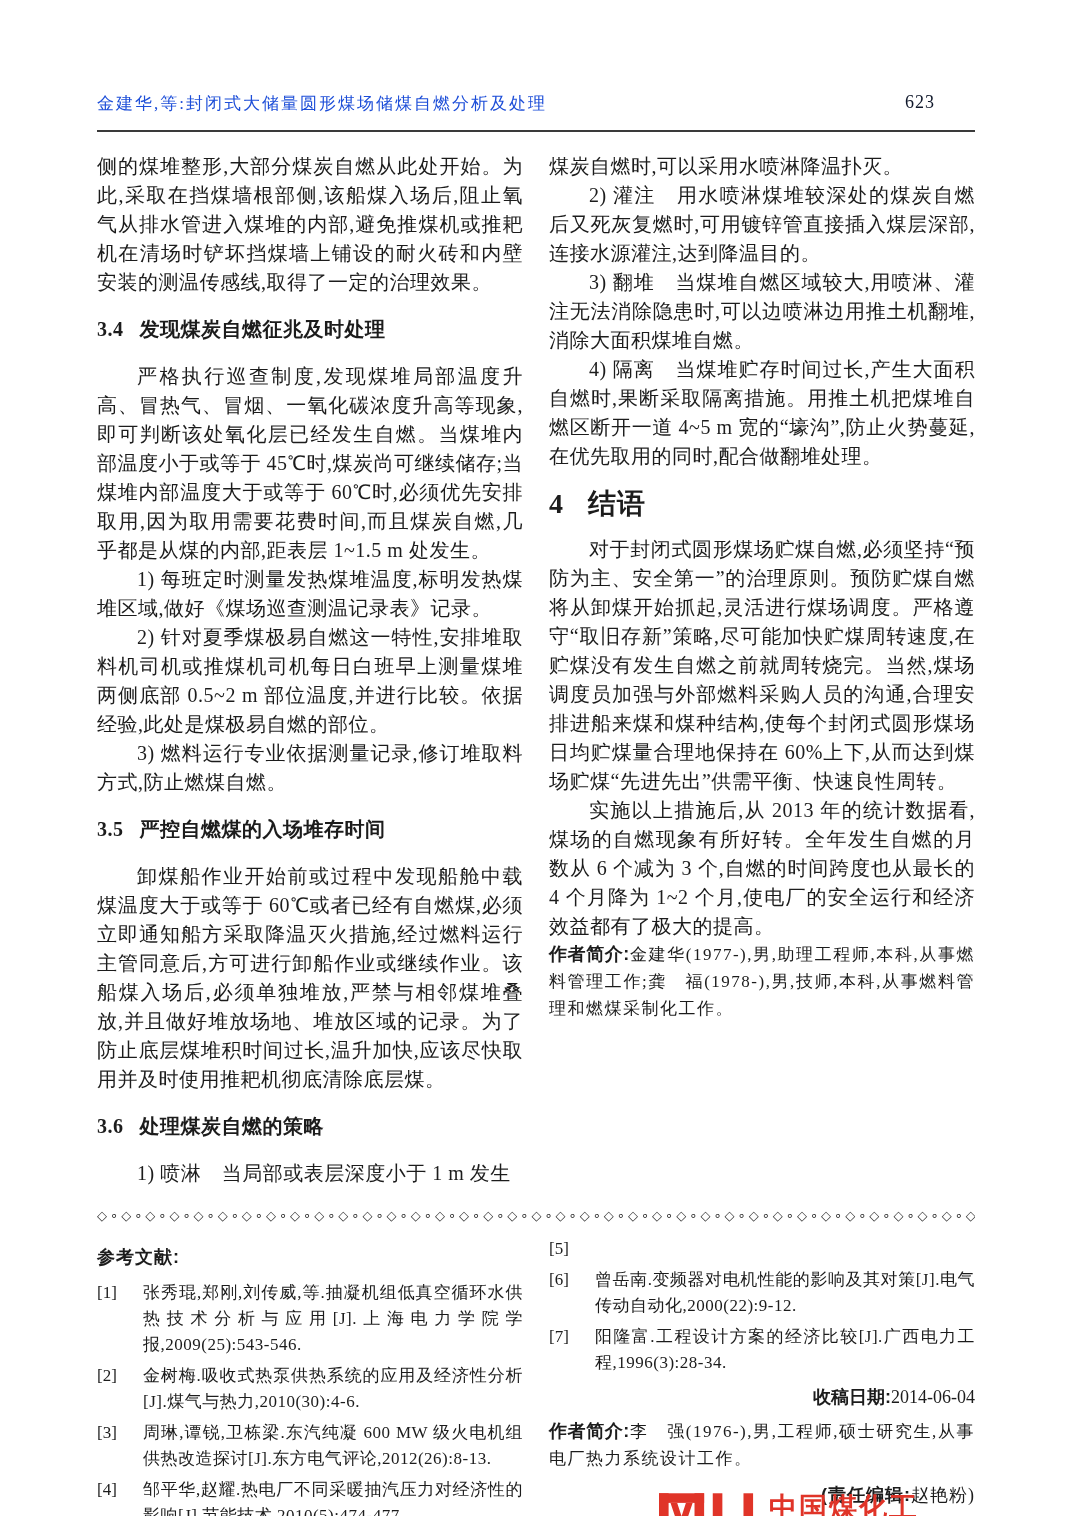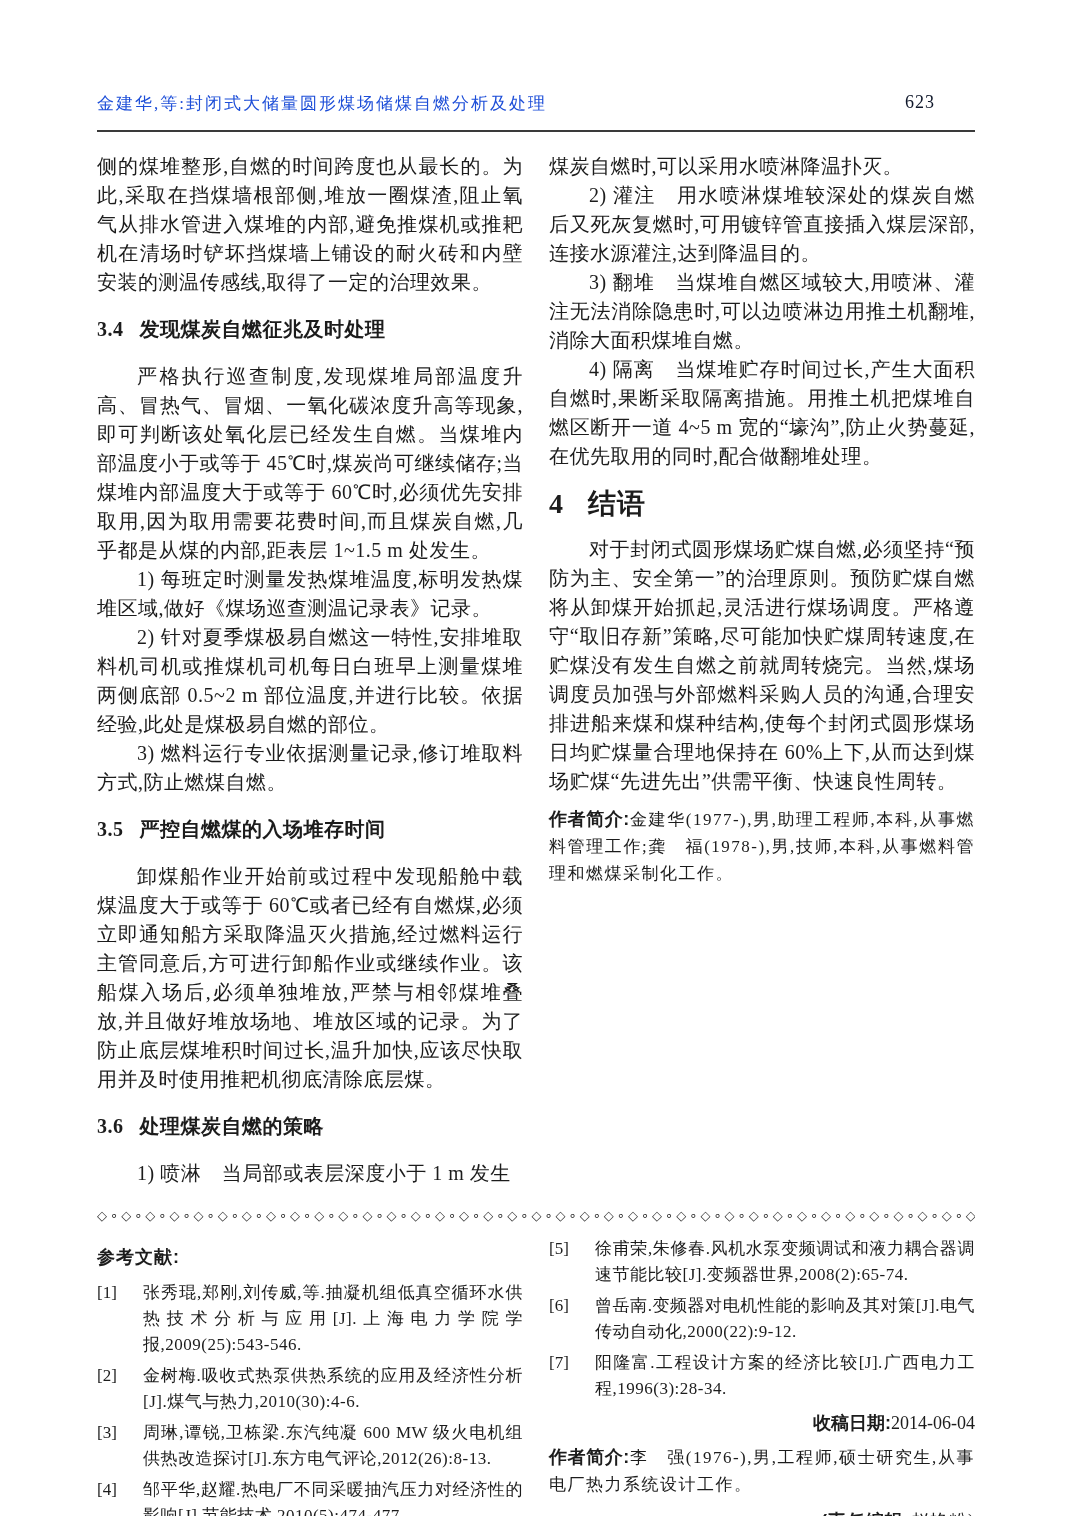--- a/index.html
+++ b/index.html
@@ -31,21 +31,21 @@
   }
   h3.sec .num { margin-right:16px; font-family:"Liberation Serif", serif; }
   h2.sec {
     font-family:"Liberation Sans", sans-serif; font-weight:bold;
     font-size:28px; line-height:30px; margin:18px 0 16px; letter-spacing:1px;
   }
   h2.sec .num { margin-right:24px; font-family:"Liberation Serif", serif; }
 
   .received { text-align:right; font-size:18px; line-height:26px; margin-top:12px; }
   .lbl { font-family:"Liberation Sans", sans-serif; font-weight:bold; }
-  .bio { font-size:17px; line-height:27px; margin-top:10px; text-align:justify; letter-spacing:1.5px; }
+  .bio { font-size:17px; line-height:27px; text-align:justify; letter-spacing:1.5px; }
   .bio .lbl { font-size:18px; letter-spacing:0.5px; }
   .editor { text-align:right; font-size:18px; line-height:26px; margin-top:14px; letter-spacing:1px; }
 
   
   .divider {
     margin:20px 0 12px; font-size:13px; letter-spacing:3px; color:#2a2a2a;
     white-space:nowrap; overflow:hidden; text-align:center;
   }
 
   
@@ -79,39 +79,40 @@
   <div class="content">
 
     <div class="hdr">
       <div class="running-title">金建华,等:封闭式大储量圆形煤场储煤自燃分析及处理</div>
       <div class="pageno">623</div>
     </div>
     <div class="rule"></div>
 
     <div class="cols article">
       <div class="col body">
-        <p class="noindent">侧的煤堆整形,自燃的时间跨度也从最长的。为此,采取在挡煤墙根部侧,堆放一圈煤渣,阻止氧气从排水管进入煤堆的内部,避免推煤机或推耙机在清场时铲坏挡煤墙上铺设的耐火砖和内壁安装的测温传感线,取得了一定的治理效果。</p>
+        <p class="noindent">侧的煤堆整形,大部分煤炭自燃从此处开始。为此,采取在挡煤墙根部侧,该船煤入场后,阻止氧气从排水管进入煤堆的内部,避免推煤机或推耙机在清场时铲坏挡煤墙上铺设的耐火砖和内壁安装的测温传感线,取得了一定的治理效果。</p>
         <h3 class="sec"><span class="num">3.4</span><span>发现煤炭自燃征兆及时处理</span></h3>
         <p>严格执行巡查制度,发现煤堆局部温度升高、冒热气、冒烟、一氧化碳浓度升高等现象,即可判断该处氧化层已经发生自燃。当煤堆内部温度小于或等于 45℃时,煤炭尚可继续储存;当煤堆内部温度大于或等于 60℃时,必须优先安排取用,因为取用需要花费时间,而且煤炭自燃,几乎都是从煤的内部,距表层 1~1.5 m 处发生。</p>
         <p>1) 每班定时测量发热煤堆温度,标明发热煤堆区域,做好《煤场巡查测温记录表》记录。</p>
         <p>2) 针对夏季煤极易自燃这一特性,安排堆取料机司机或推煤机司机每日白班早上测量煤堆两侧底部 0.5~2 m 部位温度,并进行比较。依据经验,此处是煤极易自燃的部位。</p>
         <p>3) 燃料运行专业依据测量记录,修订堆取料方式,防止燃煤自燃。</p>
         <h3 class="sec"><span class="num">3.5</span><span>严控自燃煤的入场堆存时间</span></h3>
         <p>卸煤船作业开始前或过程中发现船舱中载煤温度大于或等于 60℃或者已经有自燃煤,必须立即通知船方采取降温灭火措施,经过燃料运行主管同意后,方可进行卸船作业或继续作业。该船煤入场后,必须单独堆放,严禁与相邻煤堆叠放,并且做好堆放场地、堆放区域的记录。为了防止底层煤堆积时间过长,温升加快,应该尽快取用并及时使用推耙机彻底清除底层煤。</p>
         <h3 class="sec"><span class="num">3.6</span><span>处理煤炭自燃的策略</span></h3>
         <p>1) 喷淋　当局部或表层深度小于 1 m 发生</p>
       </div>
 
       <div class="col body">
         <p class="noindent">煤炭自燃时,可以采用水喷淋降温扑灭。</p>
         <p>2) 灌注　用水喷淋煤堆较深处的煤炭自燃后又死灰复燃时,可用镀锌管直接插入煤层深部,连接水源灌注,达到降温目的。</p>
         <p>3) 翻堆　当煤堆自燃区域较大,用喷淋、灌注无法消除隐患时,可以边喷淋边用推土机翻堆,消除大面积煤堆自燃。</p>
         <p>4) 隔离　当煤堆贮存时间过长,产生大面积自燃时,果断采取隔离措施。用推土机把煤堆自燃区断开一道 4~5 m 宽的“壕沟”,防止火势蔓延,在优先取用的同时,配合做翻堆处理。</p>
         <h2 class="sec"><span class="num">4</span><span>结语</span></h2>
         <p>对于封闭式圆形煤场贮煤自燃,必须坚持“预防为主、安全第一”的治理原则。预防贮煤自燃将从卸煤开始抓起,灵活进行煤场调度。严格遵守“取旧存新”策略,尽可能加快贮煤周转速度,在贮煤没有发生自燃之前就周转烧完。当然,煤场调度员加强与外部燃料采购人员的沟通,合理安排进船来煤和煤种结构,使每个封闭式圆形煤场日均贮煤量合理地保持在 60%上下,从而达到煤场贮煤“先进先出”供需平衡、快速良性周转。</p>
+        <p>实施以上措施后,从 2013 年的统计数据看,煤场的自燃现象有所好转。全年发生自燃的月数从 6 个减为 3 个,自燃的时间跨度也从最长的 4 个月降为 1~2 个月,使电厂的安全运行和经济效益都有了极大的提高。</p>
         <div class="bio"><span class="lbl">作者简介:</span><span>金建华(1977-),男,助理工程师,本科,从事燃料管理工作;龚　福(1978-),男,技师,本科,从事燃料管理和燃煤采制化工作。</span></div>
       </div>
     </div>
 
     <div class="divider">◇∘◇∘◇∘◇∘◇∘◇∘◇∘◇∘◇∘◇∘◇∘◇∘◇∘◇∘◇∘◇∘◇∘◇∘◇∘◇∘◇∘◇∘◇∘◇∘◇∘◇∘◇∘◇∘◇∘◇∘◇∘◇∘◇∘◇∘◇∘◇∘◇∘◇∘◇∘◇∘◇∘◇∘◇∘◇</div>
 
     <div class="cols bottom">
       <div class="col">
         <div class="refs-heading">参考文献:</div>
         <div class="ref">
@@ -128,21 +129,20 @@
           </div>
         <div class="ref">
             <span class="ref-id">[4]</span>
             <span class="ref-text">邹平华,赵耀.热电厂不同采暖抽汽压力对经济性的影响[J].节能技术,2010(5):474-477.</span>
           </div>
       </div>
 
       <div class="col">
         <div class="ref">
             <span class="ref-id">[5]</span>
-            <span class="ref-text">徐甫荣,朱修春.风机水泵变频调试和液力耦合器调速节能比较[J].变频器世界,2008(2):65-74.</span>
           </div>
         <div class="ref">
             <span class="ref-id">[6]</span>
             <span class="ref-text">曾岳南.变频器对电机性能的影响及其对策[J].电气传动自动化,2000(22):9-12.</span>
           </div>
         <div class="ref">
             <span class="ref-id">[7]</span>
             <span class="ref-text">阳隆富.工程设计方案的经济比较[J].广西电力工程,1996(3):28-34.</span>
           </div>
         <div class="received"><span class="lbl">收稿日期:</span><span>2014-06-04</span></div>

